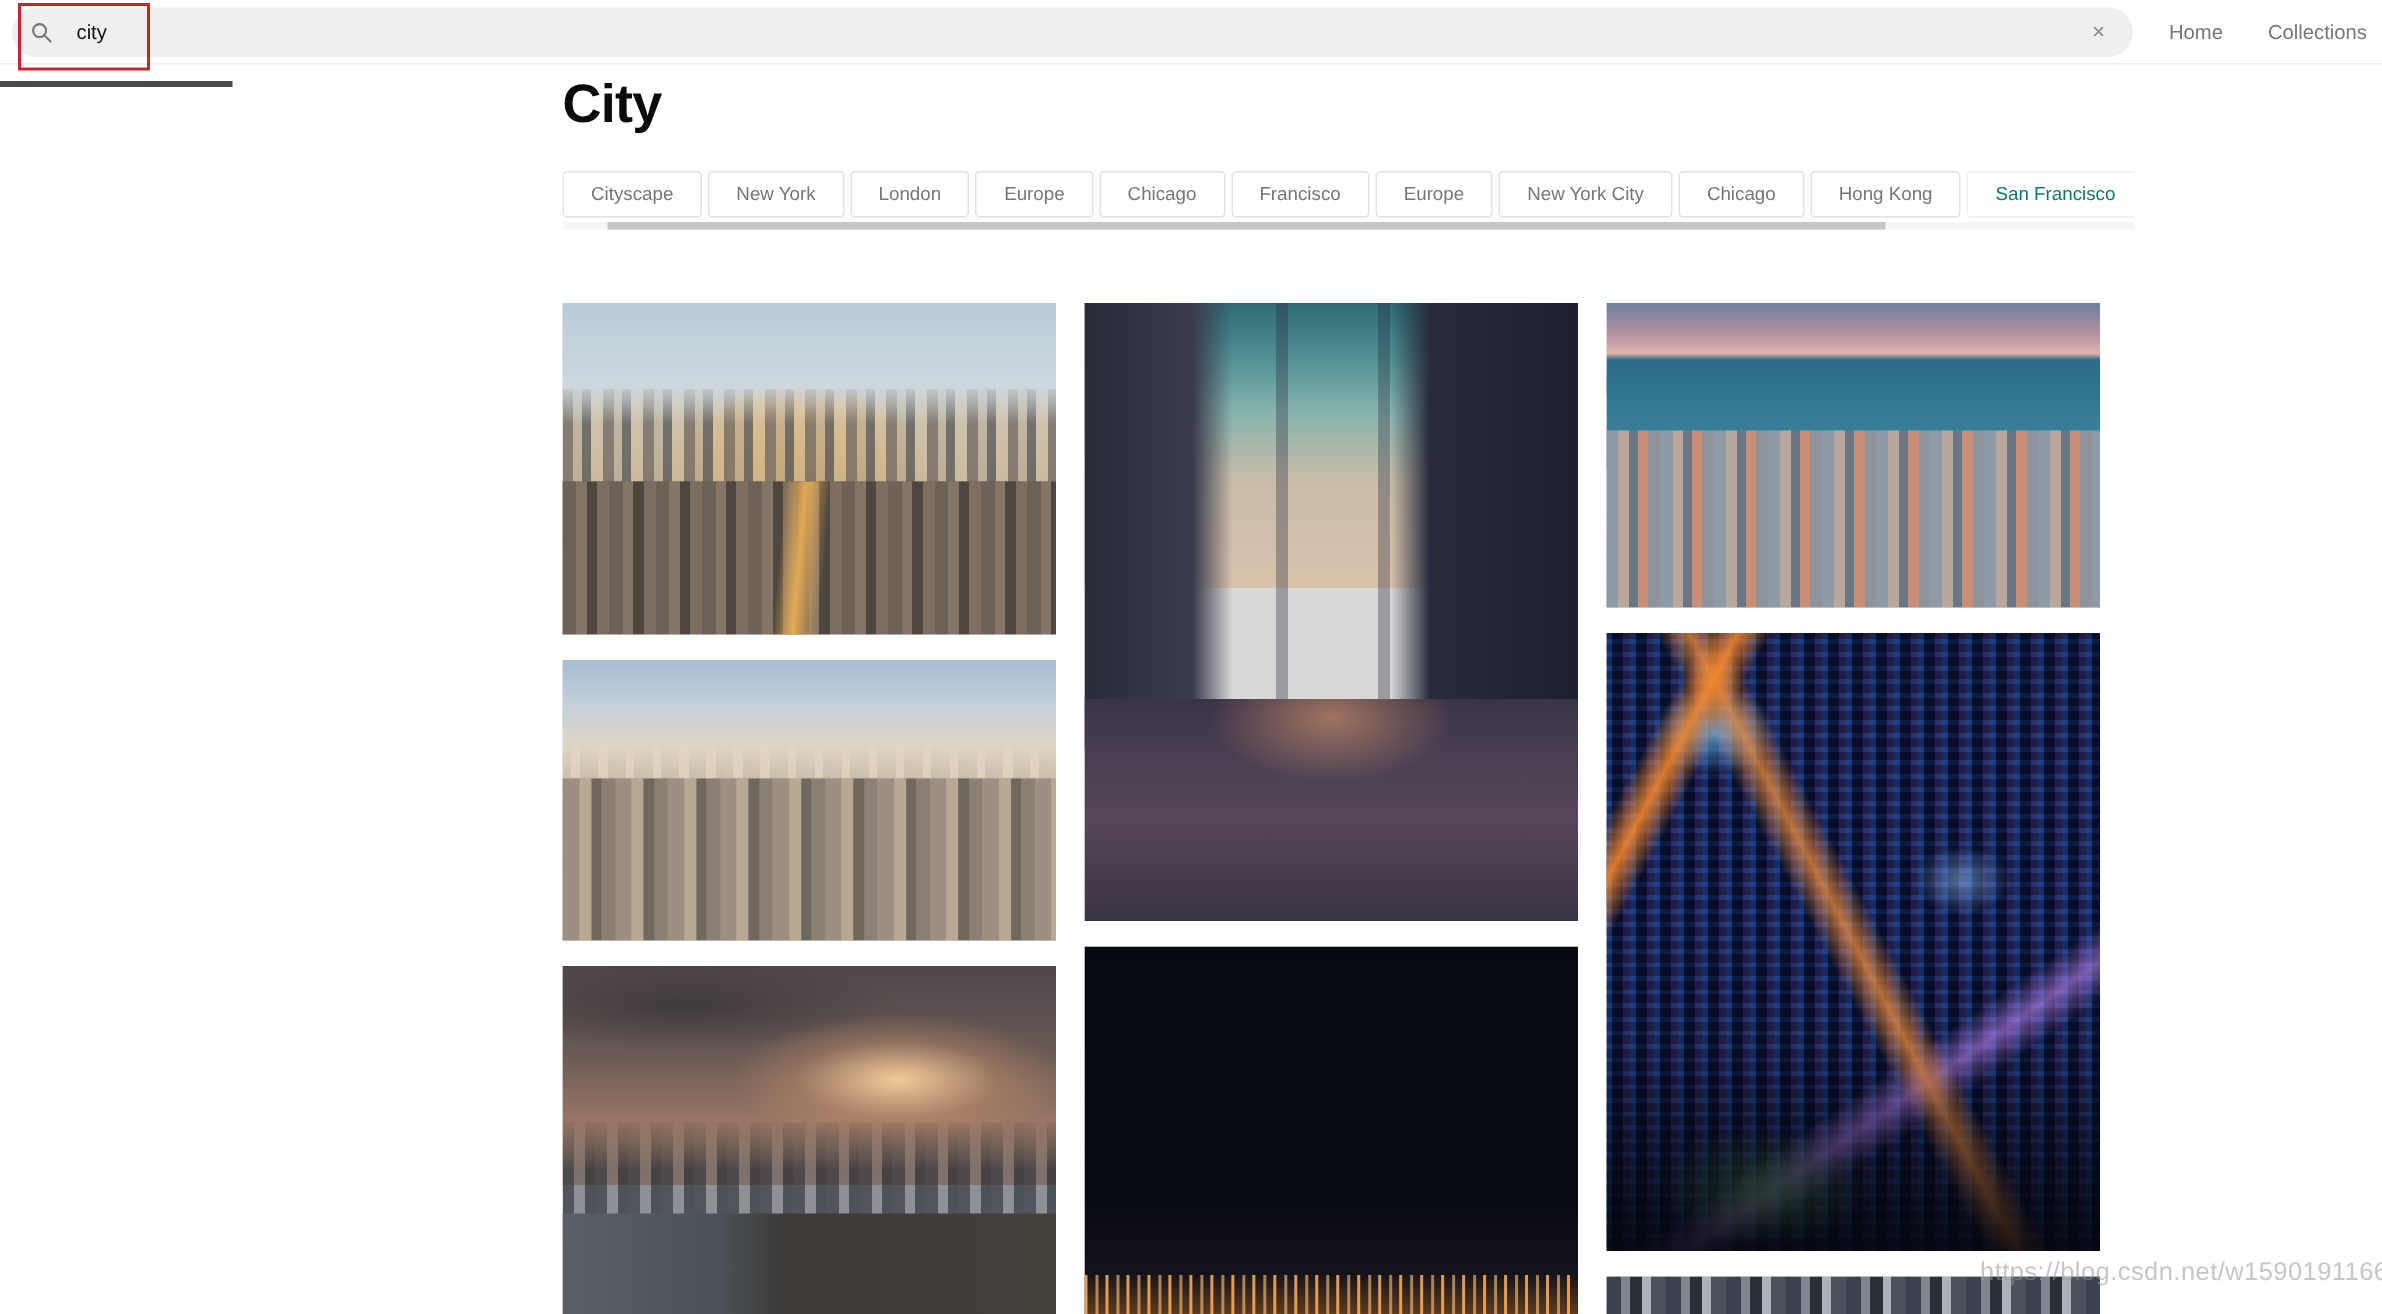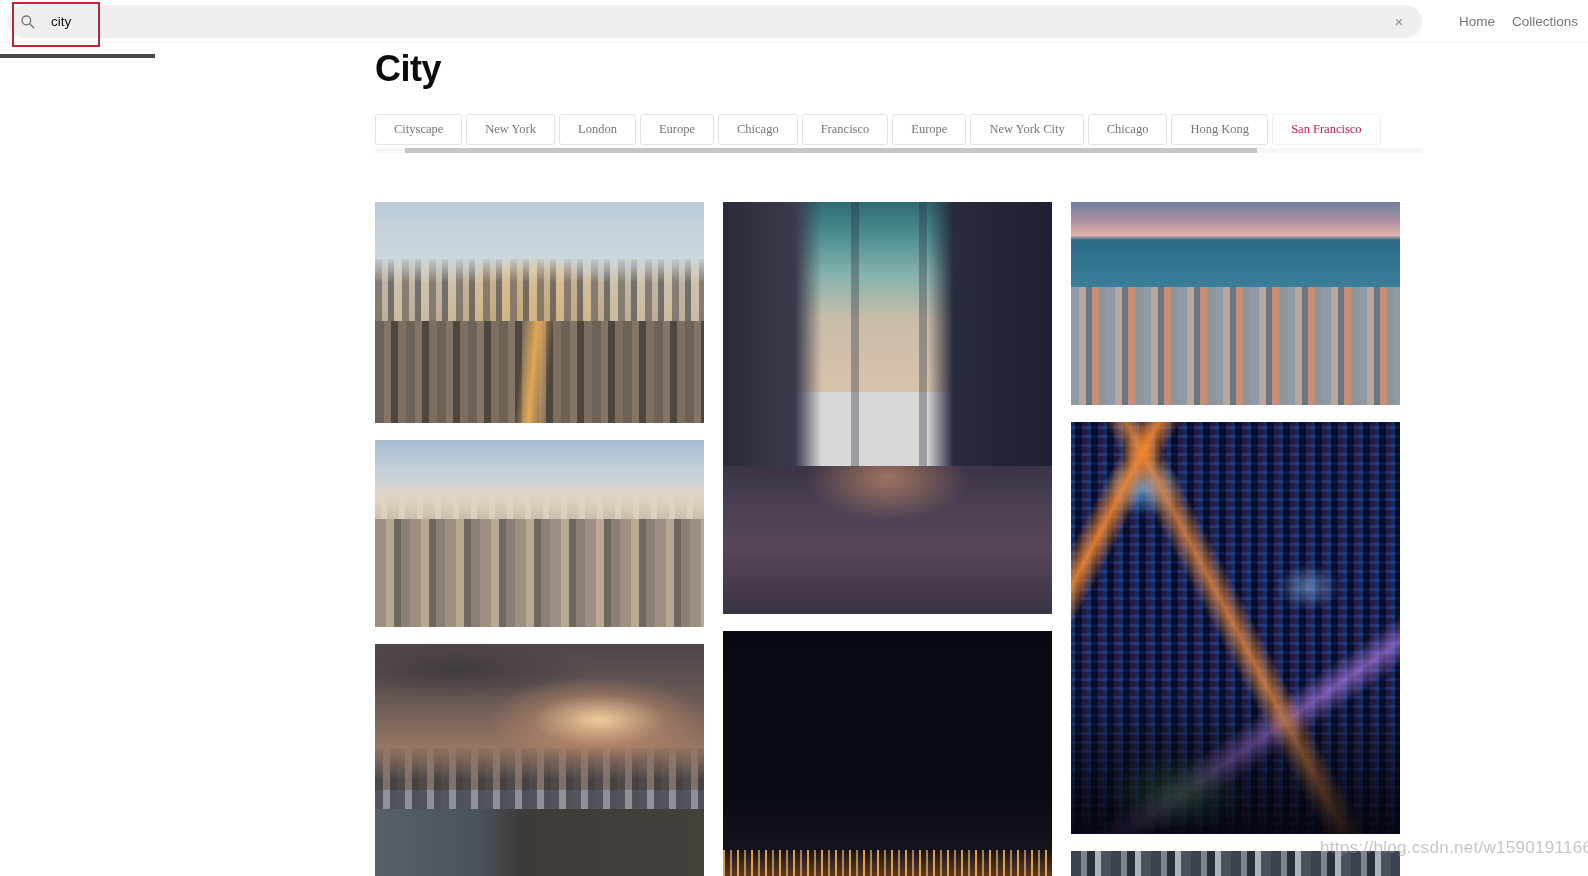--- a/index.html
+++ b/index.html
@@ -65,21 +65,21 @@
     border: none;
     font-family: "Liberation Sans", sans-serif;
   }
   .nav {
     position: absolute;
     right: 10px;
     top: 0;
     height: 43px;
     display: flex;
     align-items: center;
-    gap: 17px;
+    gap: 30px;
   }
   .nav a {
     font-size: 13.5px;
     color: #767676;
     text-decoration: none;
     white-space: nowrap;
   }
 
   
   .annotation-box {
@@ -138,28 +138,28 @@
     gap: 4px;
     height: 31px;
     align-items: stretch;
   }
   .chip {
     border: 1px solid #e2e2e2;
     border-radius: 3px;
     background: #ffffff;
     color: #767676;
     font-size: 12.5px;
-    font-family: Liberation Serif, serif;
+    font-family: Liberation Sans, sans-serif;
     padding: 0 18px;
     height: 31px;
     line-height: 29px;
     white-space: nowrap;
     cursor: pointer;
   }
-  .chip.faded { color: #be185d; border-color: #efefef; }
+  .chip.faded { color: #0f766e; border-color: #efefef; }
   .scroll-track {
     position: absolute;
     left: 0;
     top: 34px;
     width: 1048px;
     height: 5px;
     background: #f6f6f6;
   }
   .scroll-thumb {
     position: absolute;

